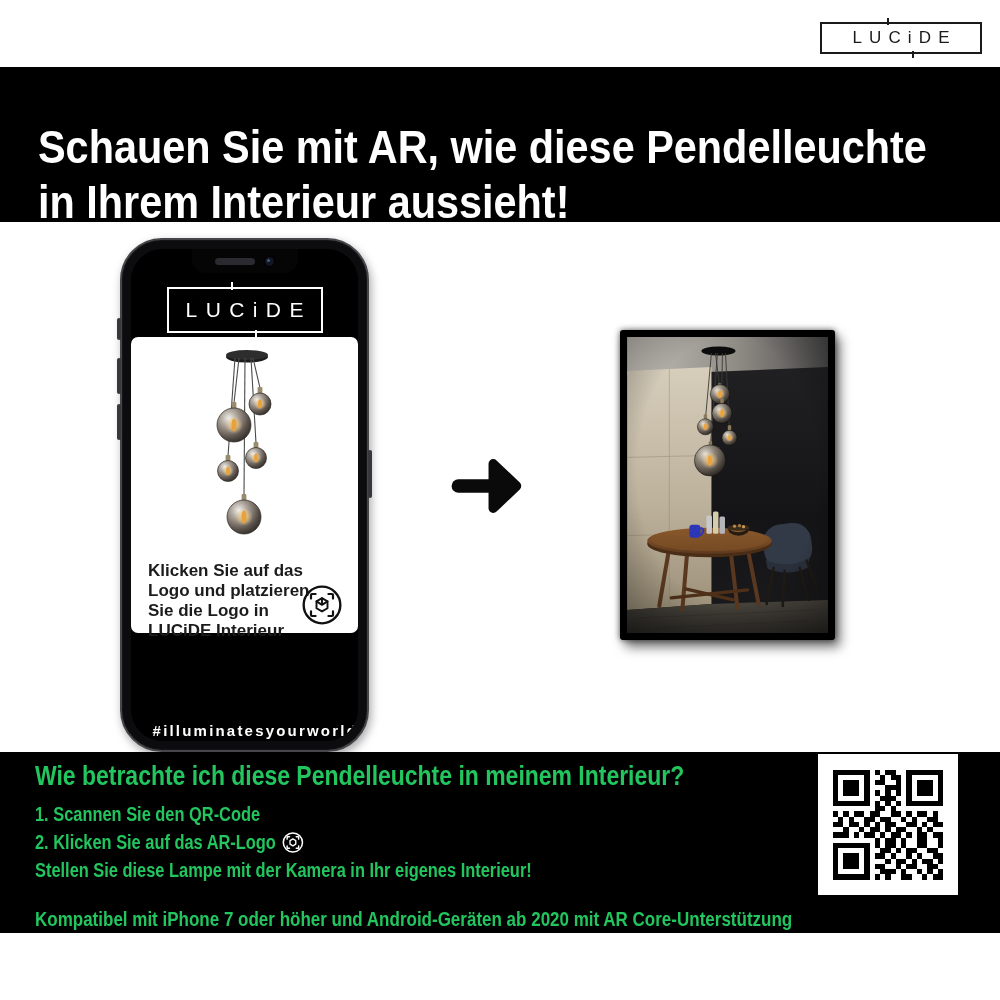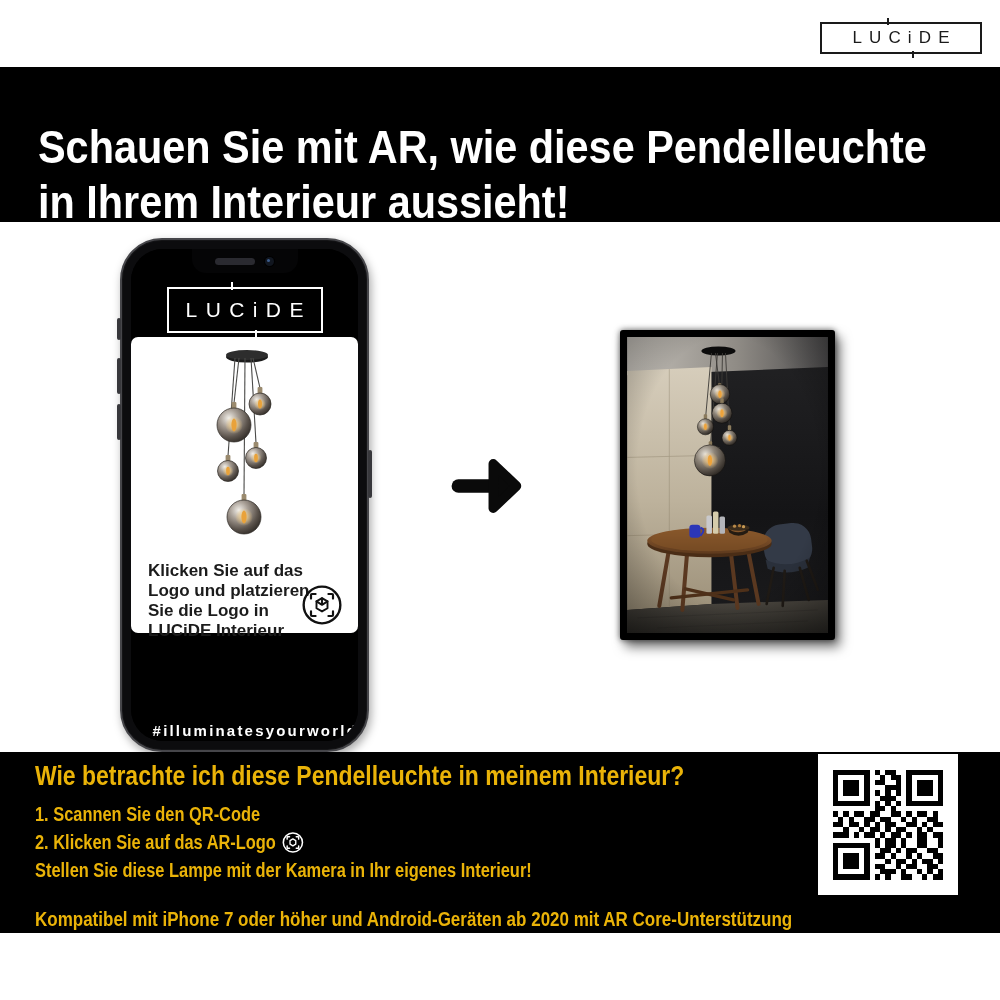--- a/index.html
+++ b/index.html
@@ -53,21 +53,21 @@
 
   
   .arrow{position:absolute;left:450px;top:448px;}
 
   
   .room{position:absolute;left:620px;top:330px;width:201px;height:296px;border:7px solid #000;
         border-radius:3px;background:#151517;box-shadow:5px 7px 12px rgba(0,0,0,.55), 0 0 6px rgba(0,0,0,.6);}
   .room svg{display:block;}
 
   
-  .bottom{position:absolute;left:0;top:752px;width:1000px;height:181px;background:#000;color:#eab308;}
+  .bottom{position:absolute;left:0;top:752px;width:1000px;height:181px;background:#000;color:#22c55e;}
   .bottom-heading{position:absolute;left:35px;top:8px;font-size:28px;font-weight:bold;white-space:nowrap;
                   transform:scaleX(.82);transform-origin:left center;}
   .steps{position:absolute;left:35px;top:48px;font-size:20px;font-weight:bold;line-height:28px;}
   .step{white-space:nowrap;transform:scaleX(.82);transform-origin:left center;display:flex;align-items:center;}
   .step-ar-icon{margin-left:9px;display:inline-flex;transform:scaleX(1.22);} 
   .compat{position:absolute;left:35px;top:156px;font-size:20px;font-weight:bold;white-space:nowrap;
           transform:scaleX(.85);transform-origin:left center;}
 
   
   .qr-box{position:absolute;left:818px;top:754px;width:140px;height:141px;background:#fff;

